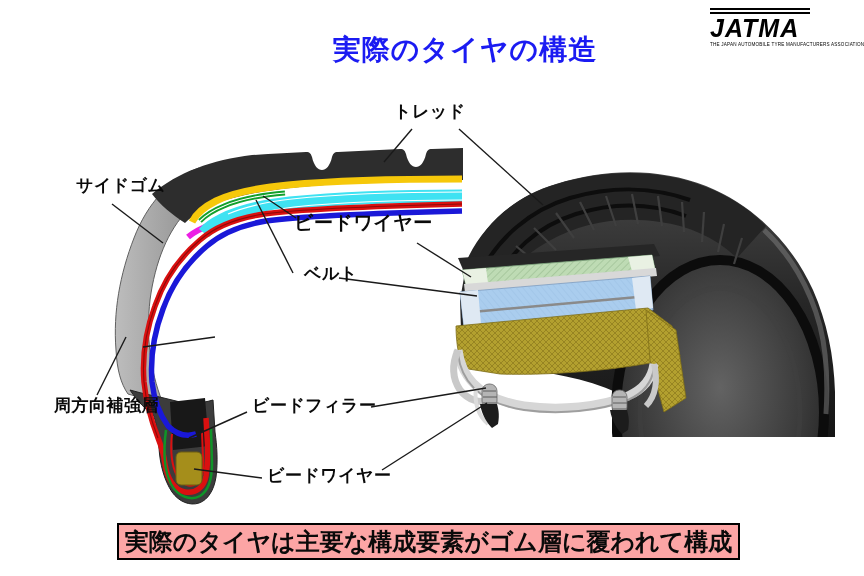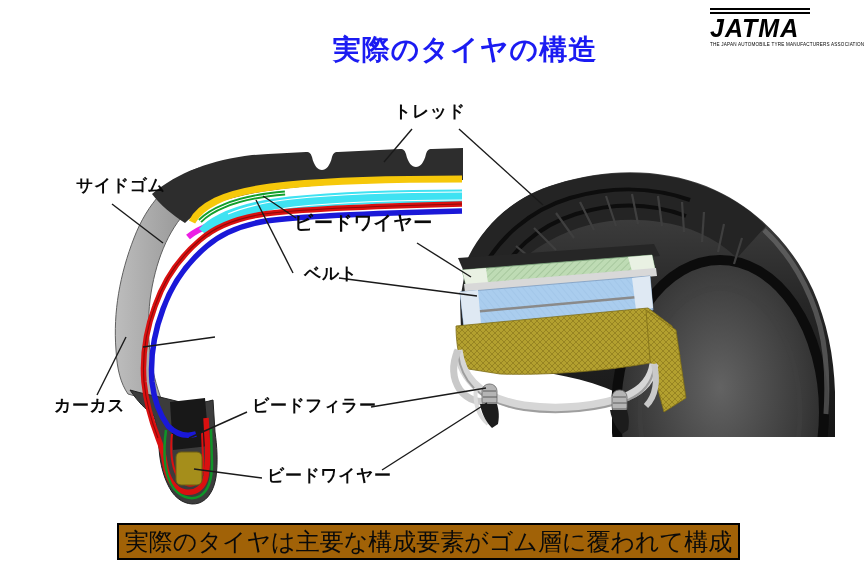--- a/index.html
+++ b/index.html
@@ -19,22 +19,22 @@
   #jatma{position:absolute;left:678px;top:8px;width:170px;margin-left:32px;}
   #jatma .speedlines{width:100px;}
   #jatma .speedlines div{height:2px;background:#000;margin-bottom:2px;}
   #jatma .wordmark{
     font-size:25px;font-weight:bold;font-style:italic;color:#000;
     letter-spacing:1px;line-height:1;
   }
   #jatma .tagline{font-size:4.6px;color:#000;letter-spacing:.2px;margin-top:1px;white-space:nowrap;}
   #caption-banner{
     position:absolute;left:117px;top:523px;width:619px;height:33px;
-    background:#a16207;border:2px solid #000;display:flex;align-items:center;justify-content:center;
-    font-size:24px;font-weight:normal;color:#0a0a0a;white-space:nowrap;
+    background:#fca5a5;border:2px solid #000;display:flex;align-items:center;justify-content:center;
+    font-size:24px;font-weight:bold;color:#0a0a0a;white-space:nowrap;
   }
   .big{font-size:19px;}
 </style>
 </head>
 <body>
 
 <div id="stage">
 
   <svg width="864" height="576" viewBox="0 0 864 576">
     <defs>
@@ -188,20 +188,20 @@
         <div></div>
       </div>
     <div class="wordmark">JATMA</div>
     <div class="tagline">THE JAPAN AUTOMOBILE TYRE MANUFACTURERS ASSOCIATION,INC.</div>
   </div>
 
   <div class="lbl" style="left:394px;top:103px;">トレッド</div>
   <div class="lbl" style="left:76px;top:177px;">サイドゴム</div>
   <div class="lbl big" style="left:294px;top:213px;">ビードワイヤー</div>
   <div class="lbl" style="left:304px;top:265px;">ベルト</div>
-  <div class="lbl" style="left:54px;top:397px;">カーカス</div>
+  <div class="lbl" style="left:54px;top:397px;">周方向補強層</div>
   <div class="lbl" style="left:267px;top:467px;">ビードワイヤー</div>
   <div class="lbl" style="left:252px;top:397px;">ビードフィラー</div>
 
   <div id="caption-banner">
     <span>実際のタイヤは主要な構成要素がゴム層に覆われて構成</span>
   </div>
 </div>
 
 </body></html>

